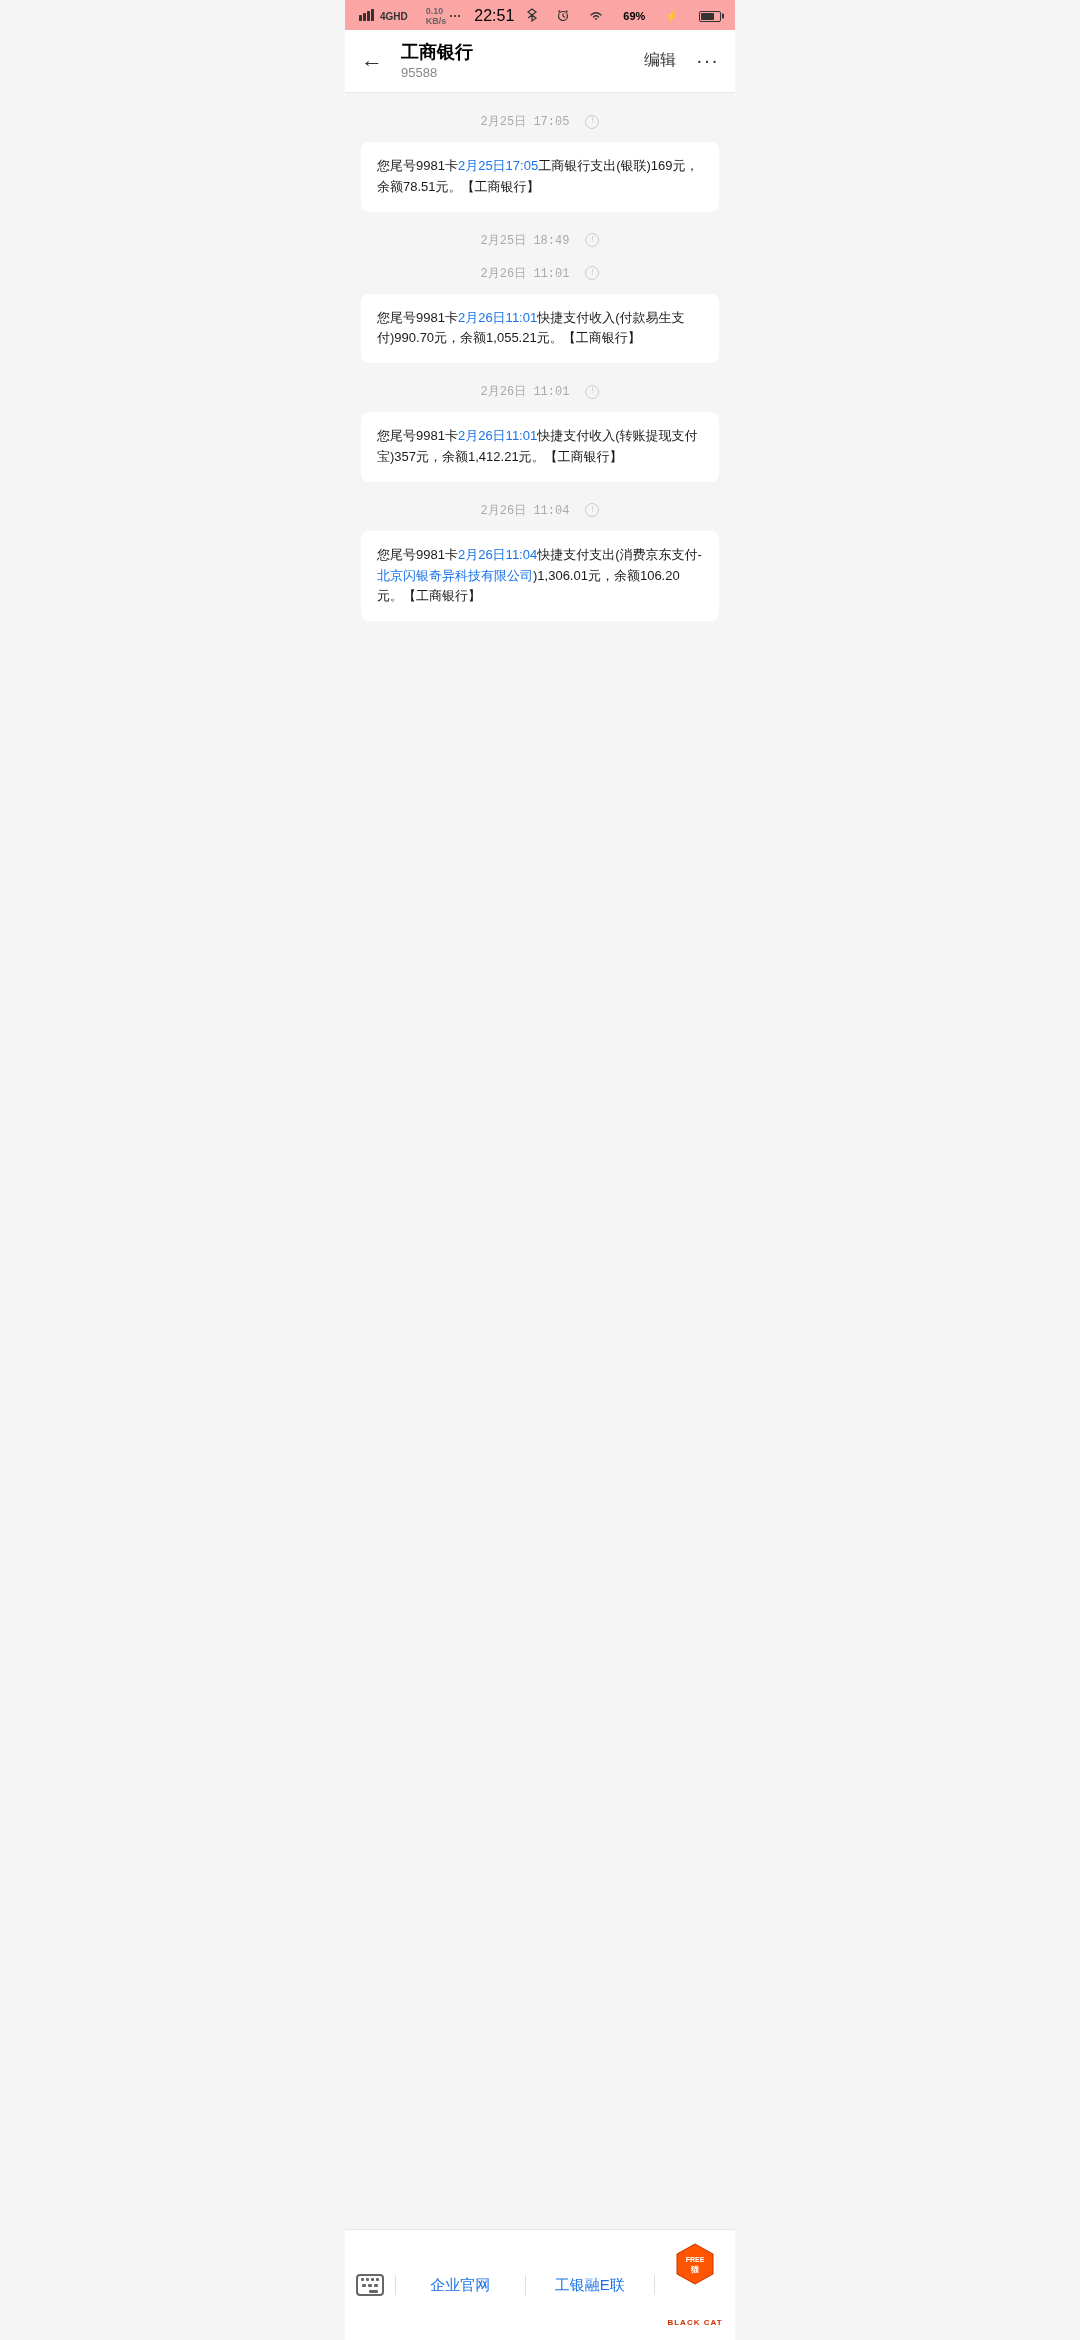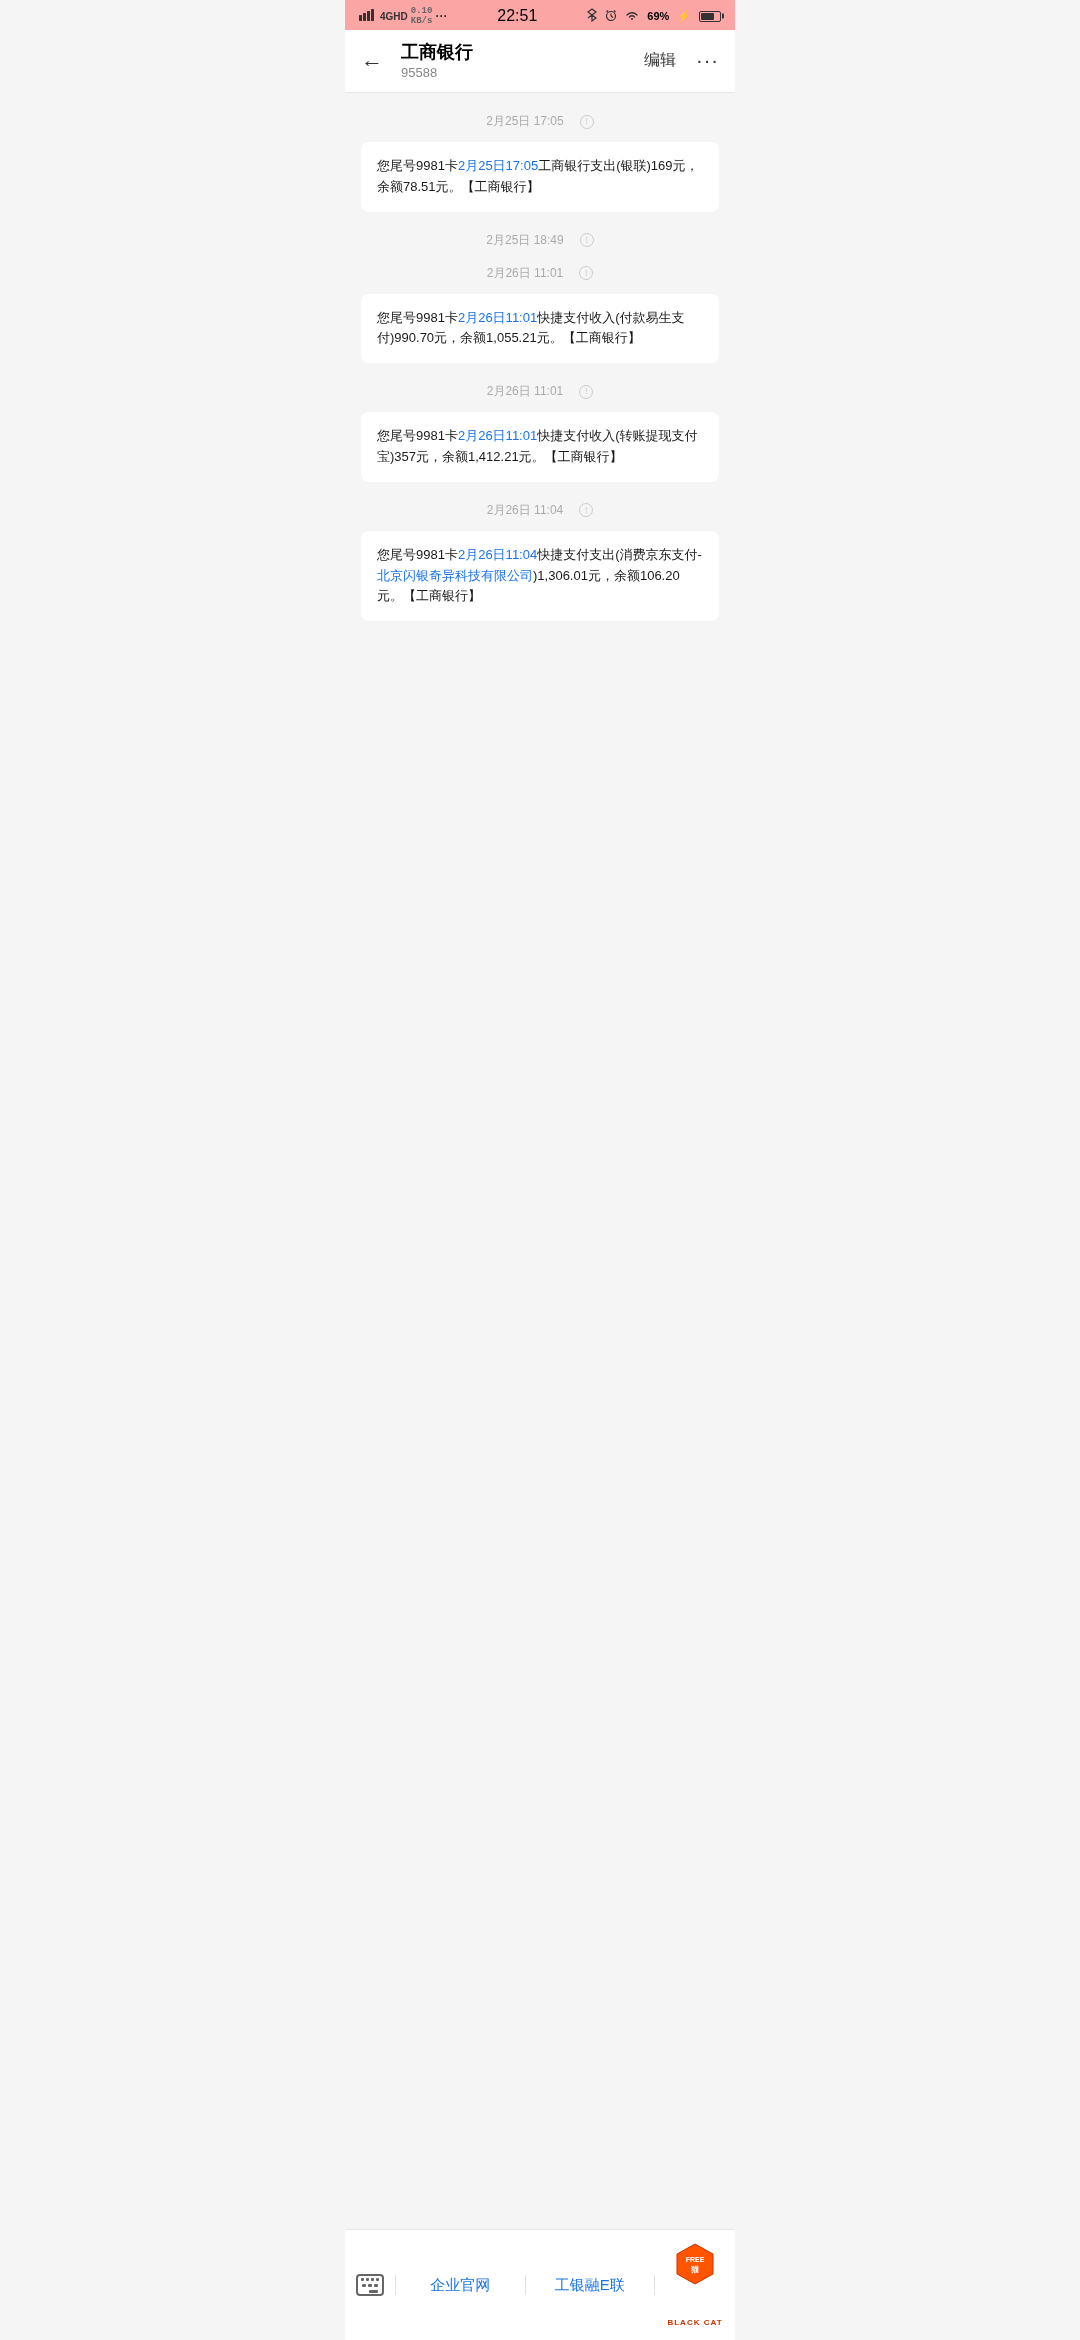--- a/index.html
+++ b/index.html
@@ -29,21 +29,21 @@
       gap: 3px;
       font-size: 11px;
     }
     .status-center {
       font-size: 16px;
       font-weight: 500;
     }
     .status-right {
       display: flex;
       align-items: center;
-      gap: 8px;
+      gap: 20px;
       font-size: 11px;
     }
     .battery-icon {
       display: inline-block;
       width: 22px;
       height: 11px;
       border: 1.5px solid #333;
       border-radius: 2px;
       position: relative;
     }
@@ -121,20 +121,21 @@
     }
 
     
     .timestamp-row {
       text-align: right;
       padding: 8px 0;
       display: flex;
       align-items: center;
       justify-content: center;
       gap: 16px;
+      font-family: Liberation Mono, monospace;
     }
     .timestamp-text {
       font-size: 12px;
       color: #aaa;
     }
     .timestamp-icon {
       width: 14px;
       height: 14px;
       border-radius: 50%;
       border: 1.5px solid #ccc;
@@ -229,21 +230,21 @@
   <div class="status-left">
     <span>
       <svg width="18" height="12" viewBox="0 0 18 12">
         <rect x="0" y="6" width="3" height="6" fill="#333" rx="0.5"></rect>
         <rect x="4" y="4" width="3" height="8" fill="#333" rx="0.5"></rect>
         <rect x="8" y="2" width="3" height="10" fill="#333" rx="0.5"></rect>
         <rect x="12" y="0" width="3" height="12" fill="#333" rx="0.5"></rect>
       </svg>
     </span>
     <span style="font-size:10px; color:#333;">4GHD</span>
-    <span style="font-size:9px; color:#666; margin-left:0;font-family:Liberation Mono, monospace;">0.10<br>KB/s</span>
+    <span style="font-size:9px; color:#666; margin-left:15px;">0.10<br>KB/s</span>
     <span style="font-size:12px; color:#333;">···</span>
   </div>
   <div class="status-center">22:51</div>
   <div class="status-right">
     <span>
       <svg width="10" height="14" viewBox="0 0 10 14">
           <path d="M5 1 L9 4 L5 7 L9 10 L5 13 L5 7 L1 10 L5 7 L1 4 L5 1Z" stroke="#333" stroke-width="1.2" fill="none"></path>
         </svg>
     </span>
     <span>

